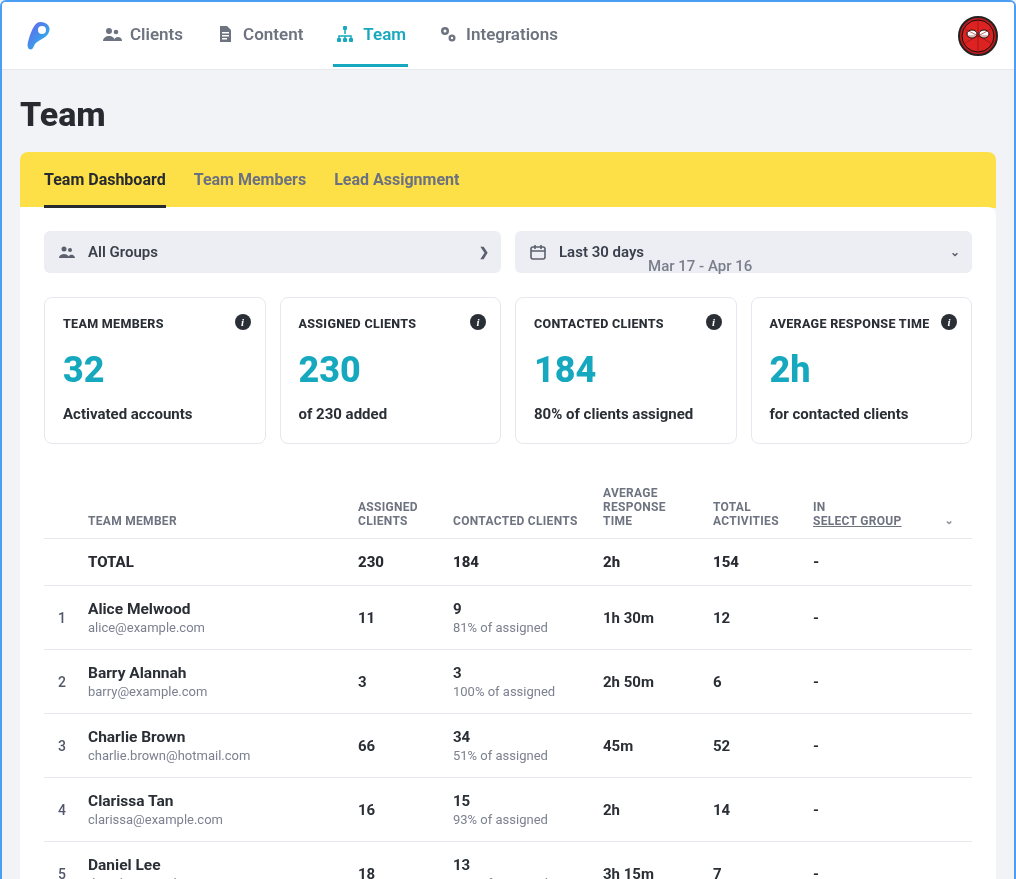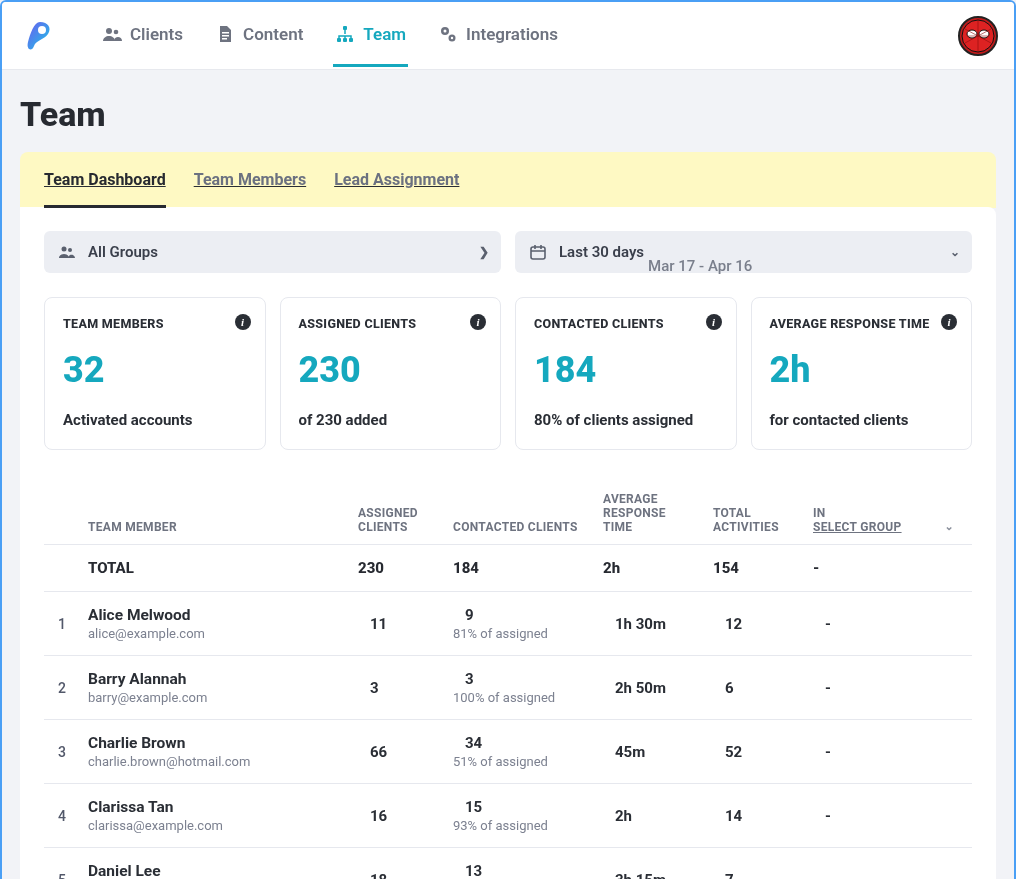--- a/index.html
+++ b/index.html
@@ -50,24 +50,23 @@
     .avatar svg { width: 34px; height: 34px; }
     .page {
       padding: 18px;
     }
     .page-title {
       font-size: 34px; font-weight: 800; color: #272a31;
       margin: 6px 0 18px 0;
     }
     .tabs {
       display: flex; gap: 28px;
-      background: #fef9c3;
+      background: #fde047;
       border-radius: 8px 8px 0 0;
       padding: 18px 24px 0 24px;
-      text-decoration: underline;
     }
     .tab {
       font-weight: 700; font-size: 16px; color: #6b7180;
       padding-bottom: 16px; cursor: pointer;
       border-bottom: 3px solid transparent;
     }
     .tab.active { color: #272a31; border-bottom: 3px solid #272a31; }
     .panel {
       background: #fff;
       border-radius: 0 8px 8px 8px;
@@ -110,21 +109,21 @@
     .stat .info {
       position: absolute; right: 14px; top: 16px;
       width: 16px; height: 16px; border-radius: 50%;
       background: #2a2e35; color: #fff;
       font-size: 11px; font-weight: 800;
       display:flex; align-items:center; justify-content:center;
       font-family: Georgia, serif; font-style: italic;
     }
     .stat-value {
       font-size: 36px; font-weight: 800; color: #15a8be;
-      margin: 18px 0 20px 0;
+      margin: 18px 0 14px 0;
     }
     .stat-sub {
       font-size: 15px; font-weight: 700; color: #2a2e35;
     }
     .table { margin-top: 28px; width: 100%; border-collapse: collapse; }
     .table th, .table td {
       text-align: left; padding: 14px 8px;
       border-bottom: 1px solid #e6e8ee;
       vertical-align: middle;
     }
@@ -140,21 +139,21 @@
     .col-contacted { width: 150px; }
     .col-response { width: 110px; }
     .col-activities { width: 100px; }
     .col-group { }
     .th-group-link { text-decoration: underline; cursor: pointer; }
     .th-chevron { float: right; margin-right: 10px; color:#8a8f9b; font-size:11px;}
     .row-total td { font-weight: 800; font-size: 15px; color:#272a31;}
     .idx { font-size: 14px; color:#52586a; font-weight: 500;}
     .member-name { font-weight: 700; font-size: 15.5px; color: #2a2e35;}
     .member-email { font-size: 13px; color: #7c8190; margin-top: 2px;}
-    .val { font-weight: 700; font-size: 15px; color:#2a2e35;margin-left:12px;}
+    .val { font-weight: 700; font-size: 15px; color:#2a2e35;}
     .sub { font-size: 13px; color:#7c8190; margin-top:2px;}
   </style>
 </head>
 <body>
 
 <div class="topbar">
   <div class="logo">
     <svg viewBox="0 0 36 36">
       <defs>
         <linearGradient id="lg" x1="0" y1="0" x2="1" y2="1">

